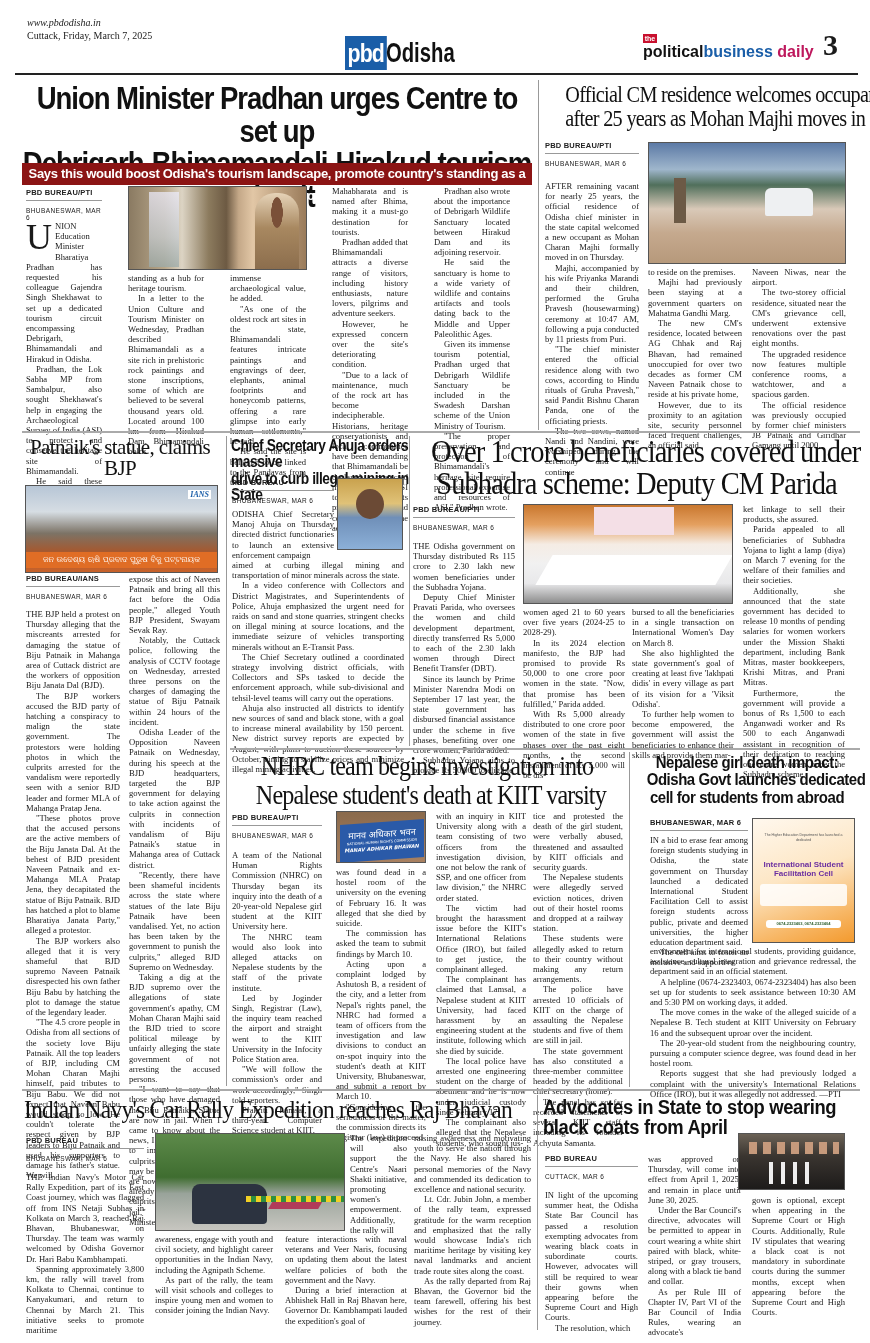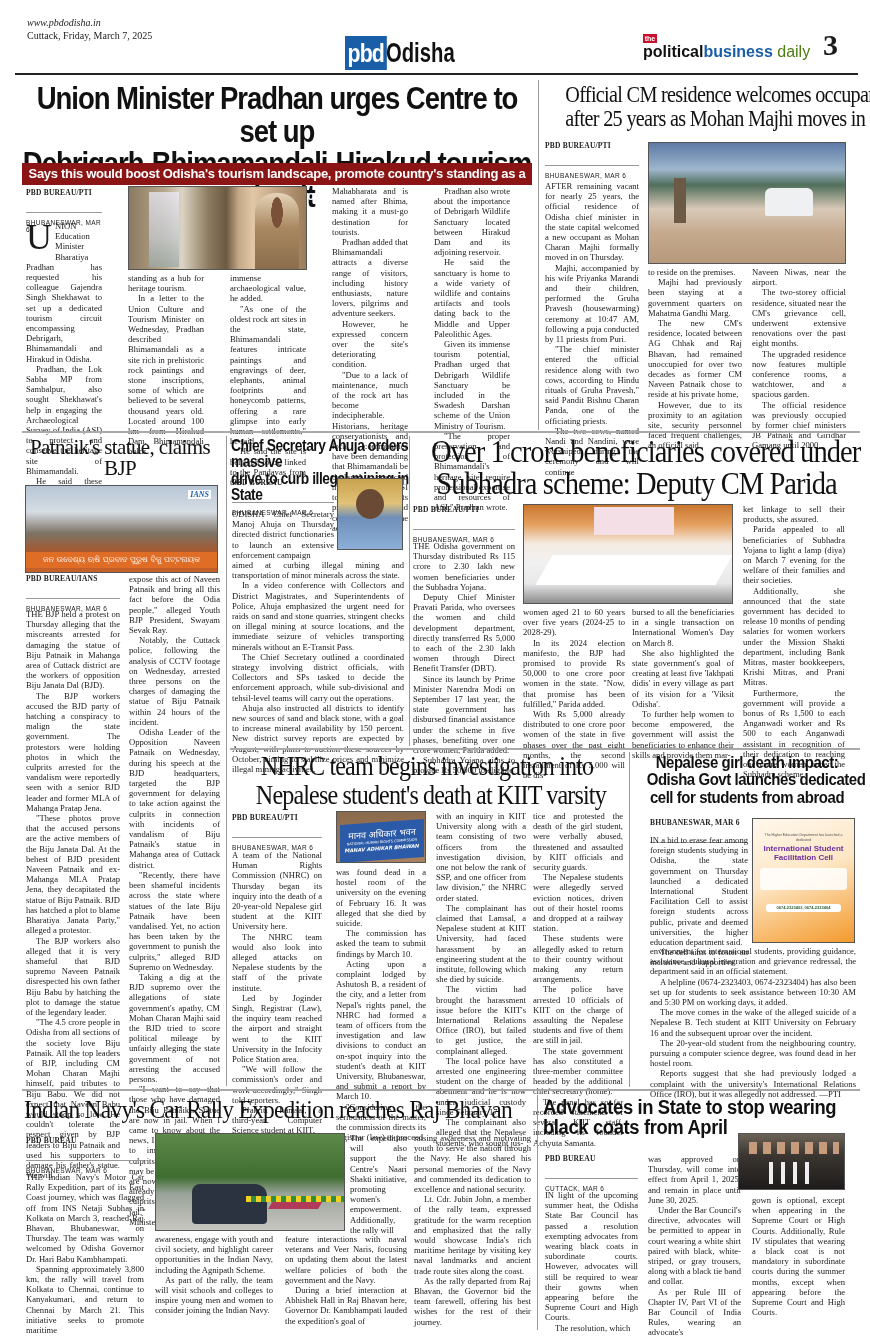--- a/index.html
+++ b/index.html
@@ -5,27 +5,27 @@
 *{box-sizing:border-box;margin:0;padding:0}
 body{width:870px;height:1343px;background:#fff;font-family:"DejaVu Serif",serif;color:#1a1a1a;position:relative;overflow:hidden}
 .abs{position:absolute}
 .masthead-left{left:27px;top:16px;font-family:"Liberation Serif",serif;font-size:10px;line-height:13px;color:#222}
 .masthead-left .url{font-style:italic}
 .logo{left:345px;top:36px;display:flex;align-items:center;height:34px}
 .logo .pbd{background:#1a5ea8;color:#fff;font-family:"Liberation Sans",sans-serif;font-weight:bold;font-size:26px;letter-spacing:-1px;padding:0 3px;height:34px;line-height:34px;transform:scaleX(.82);transform-origin:left}
 .logo .odisha{font-family:"Liberation Sans",sans-serif;font-weight:bold;font-size:27px;transform:scaleX(.75);transform-origin:left;margin-left:-10px;color:#111}
 .brand{left:643px;top:34px;font-family:"Liberation Sans",sans-serif;font-weight:bold;font-size:16px;line-height:16px}
 .brand .the{display:block;width:14px;height:9px;background:#c8102e;color:#fff;font-size:7px;line-height:9px;text-align:center;margin-bottom:1px}
-.brand .pol{color:#111}.brand .bus{color:#1a5ea8}.brand .dly{color:#4d7c0f;font-weight:normal}
+.brand .pol{color:#111}.brand .bus{color:#1a5ea8}.brand .dly{color:#be185d;font-weight:bold}
 .pageno{left:823px;top:28px;font-family:"Liberation Serif",serif;font-size:30px;font-weight:bold}
 .rule{left:15px;top:73px;width:843px;height:2px;background:#222}
 .hl{font-family:"Liberation Sans",sans-serif;font-weight:bold;color:#111;text-align:center;line-height:1.02;transform-origin:left top}
 .serifhl{font-family:"Liberation Serif",serif;font-weight:normal;color:#111;text-align:center;line-height:1.02}
 .deck{background:#8b1414;color:#fff;font-family:"Liberation Sans",sans-serif;font-weight:bold;font-size:13px;text-align:center;height:22px;line-height:22px;letter-spacing:-.3px}
-.byline{font-family:Liberation Serif, serif;font-weight:bold;font-size:7.5px;color:#222;border-bottom:1px solid #999;padding-bottom:15px;letter-spacing:.2px}
+.byline{font-family:Liberation Sans, sans-serif;font-weight:bold;font-size:7.5px;color:#222;border-bottom:1px solid #999;padding-bottom:3px;letter-spacing:.2px}
 .dateline{font-family:"Liberation Sans",sans-serif;font-size:6.5px;color:#222;margin-top:6px;letter-spacing:.4px}
 .col{font-family:"Liberation Serif",serif;font-size:8.6px;line-height:10.2px;text-align:justify;color:#1a1a1a}
 .col p{text-indent:10px}
 .col p.first{text-indent:0}
 .dropcap{float:left;font-size:36px;line-height:30px;margin:1px 3px 0 0;font-family:"Liberation Serif",serif}
 .photo{border:1px solid #555;overflow:hidden}
 .vrule{width:1px;background:#999}
 .hrule{height:2px;background:#aaa}
 </style>
 </head>
@@ -233,22 +233,22 @@
   </div>
 </div>
 <div class="abs col" style="left:336px;top:867px;width:90px">
   <p class="first">was found dead in a hostel room of the university on the evening of February 16. It was alleged that she died by suicide.</p>
   <p>The commission has asked the team to submit findings by March 10.</p>
   <p>Acting upon a complaint lodged by Ashutosh B, a resident of the city, and a letter from Nepal's rights panel, the NHRC had formed a team of officers from the investigation and law divisions to conduct an on-spot inquiry into the student's death at KIIT University, Bhubaneswar, and submit a report by March 10.</p>
   <p>"Considering the seriousness of the matter, the commission directs its registrar (law) to proceed</p>
 </div>
 <div class="abs col" style="left:436px;top:811px;width:90px">
   <p class="first">with an inquiry in KIIT University along with a team consisting of two officers from the investigation division, one not below the rank of SSP, and one officer from law division," the NHRC order stated.</p>
+  <p>The victim had brought the harassment issue before the KIIT's International Relations Office (IRO), but failed to get justice, the complainant alleged.</p>
   <p>The complainant has claimed that Lamsal, a Nepalese student at KIIT University, had faced harassment by an engineering student at the institute, following which she died by suicide.</p>
-  <p>The victim had brought the harassment issue before the KIIT's International Relations Office (IRO), but failed to get justice, the complainant alleged.</p>
   <p>The local police have arrested one engineering student on the charge of abetment and he is now under judicial custody since February 17.</p>
   <p>The complainant also alleged that the Nepalese students, who sought jus-</p>
 </div>
 <div class="abs col" style="left:533px;top:811px;width:90px">
   <p class="first">tice and protested the death of the girl student, were verbally abused, threatened and assaulted by KIIT officials and security guards.</p>
   <p>The Nepalese students were allegedly served eviction notices, driven out of their hostel rooms and dropped at a railway station.</p>
   <p>These students were allegedly asked to return to their country without making any return arrangements.</p>
   <p>The police have arrested 10 officials of KIIT on the charge of assaulting the Nepalese students and five of them are still in jail.</p>
   <p>The state government has also constituted a three-member committee headed by the additional chief secretary (home).</p>
   <p>The panel has so far recorded statements of several KIIT staff, including its founder Achyuta Samanta.</p>
@@ -264,21 +264,21 @@
 <div class="abs" style="left:650px;top:818px;width:98px">
   <div class="byline" style="font-size:7.5px">BHUBANESWAR, MAR 6</div>
 </div>
 <div class="abs col" style="left:650px;top:835px;width:98px">
   <p class="first">IN a bid to erase fear among foreign students studying in Odisha, the state government on Thursday launched a dedicated International Student Facilitation Cell to assist foreign students across public, private and deemed universities, the higher education department said.</p>
   <p>The cell aims to foster an inclusive and supportive</p>
 </div>
 <div class="abs photo" style="left:752px;top:818px;width:103px;height:125px;background:linear-gradient(160deg,#fff8ee 0%,#fde6c4 45%,#f7b562 80%,#f39a2e 100%)">
   <div style="text-align:center;font-family:'Liberation Sans',sans-serif;padding:14px 5px 0">
     <div style="font-size:3.5px;line-height:4.5px;color:#555">The Higher Education Department has launched a dedicated</div>
-    <div style="font-size:8px;font-weight:bold;color:#6b2fa0;line-height:9px;margin-top:2px">International Student</div>
+    <div style="font-size:8px;font-weight:bold;color:#6b2fa0;line-height:9px;margin-top:18px">International Student</div>
     <div style="font-size:8px;font-weight:bold;color:#6b2fa0;line-height:9px">Facilitation Cell</div>
     <div style="margin:6px 2px;height:22px;background:#fff;border-radius:3px;opacity:.85"></div>
     <div style="margin:14px 8px 0;background:#fff;border-radius:3px;font-size:4px;line-height:8px;color:#2b5e2b;font-weight:bold">0674-2323403, 0674-2323404</div>
   </div>
 </div>
 <div class="abs col" style="left:650px;top:946px;width:206px">
   <p class="first">environment for international students, providing guidance, assistance, cultural integration and grievance redressal, the department said in an official statement.</p>
   <p>A helpline (0674-2323403, 0674-2323404) has also been set up for students to seek assistance between 10:30 AM and 5:30 PM on working days, it added.</p>
   <p>The move comes in the wake of the alleged suicide of a Nepalese B. Tech student at KIIT University on February 16 and the subsequent uproar over the incident.</p>
   <p>The 20-year-old student from the neighbouring country, pursuing a computer science degree, was found dead in her hostel room.</p>

